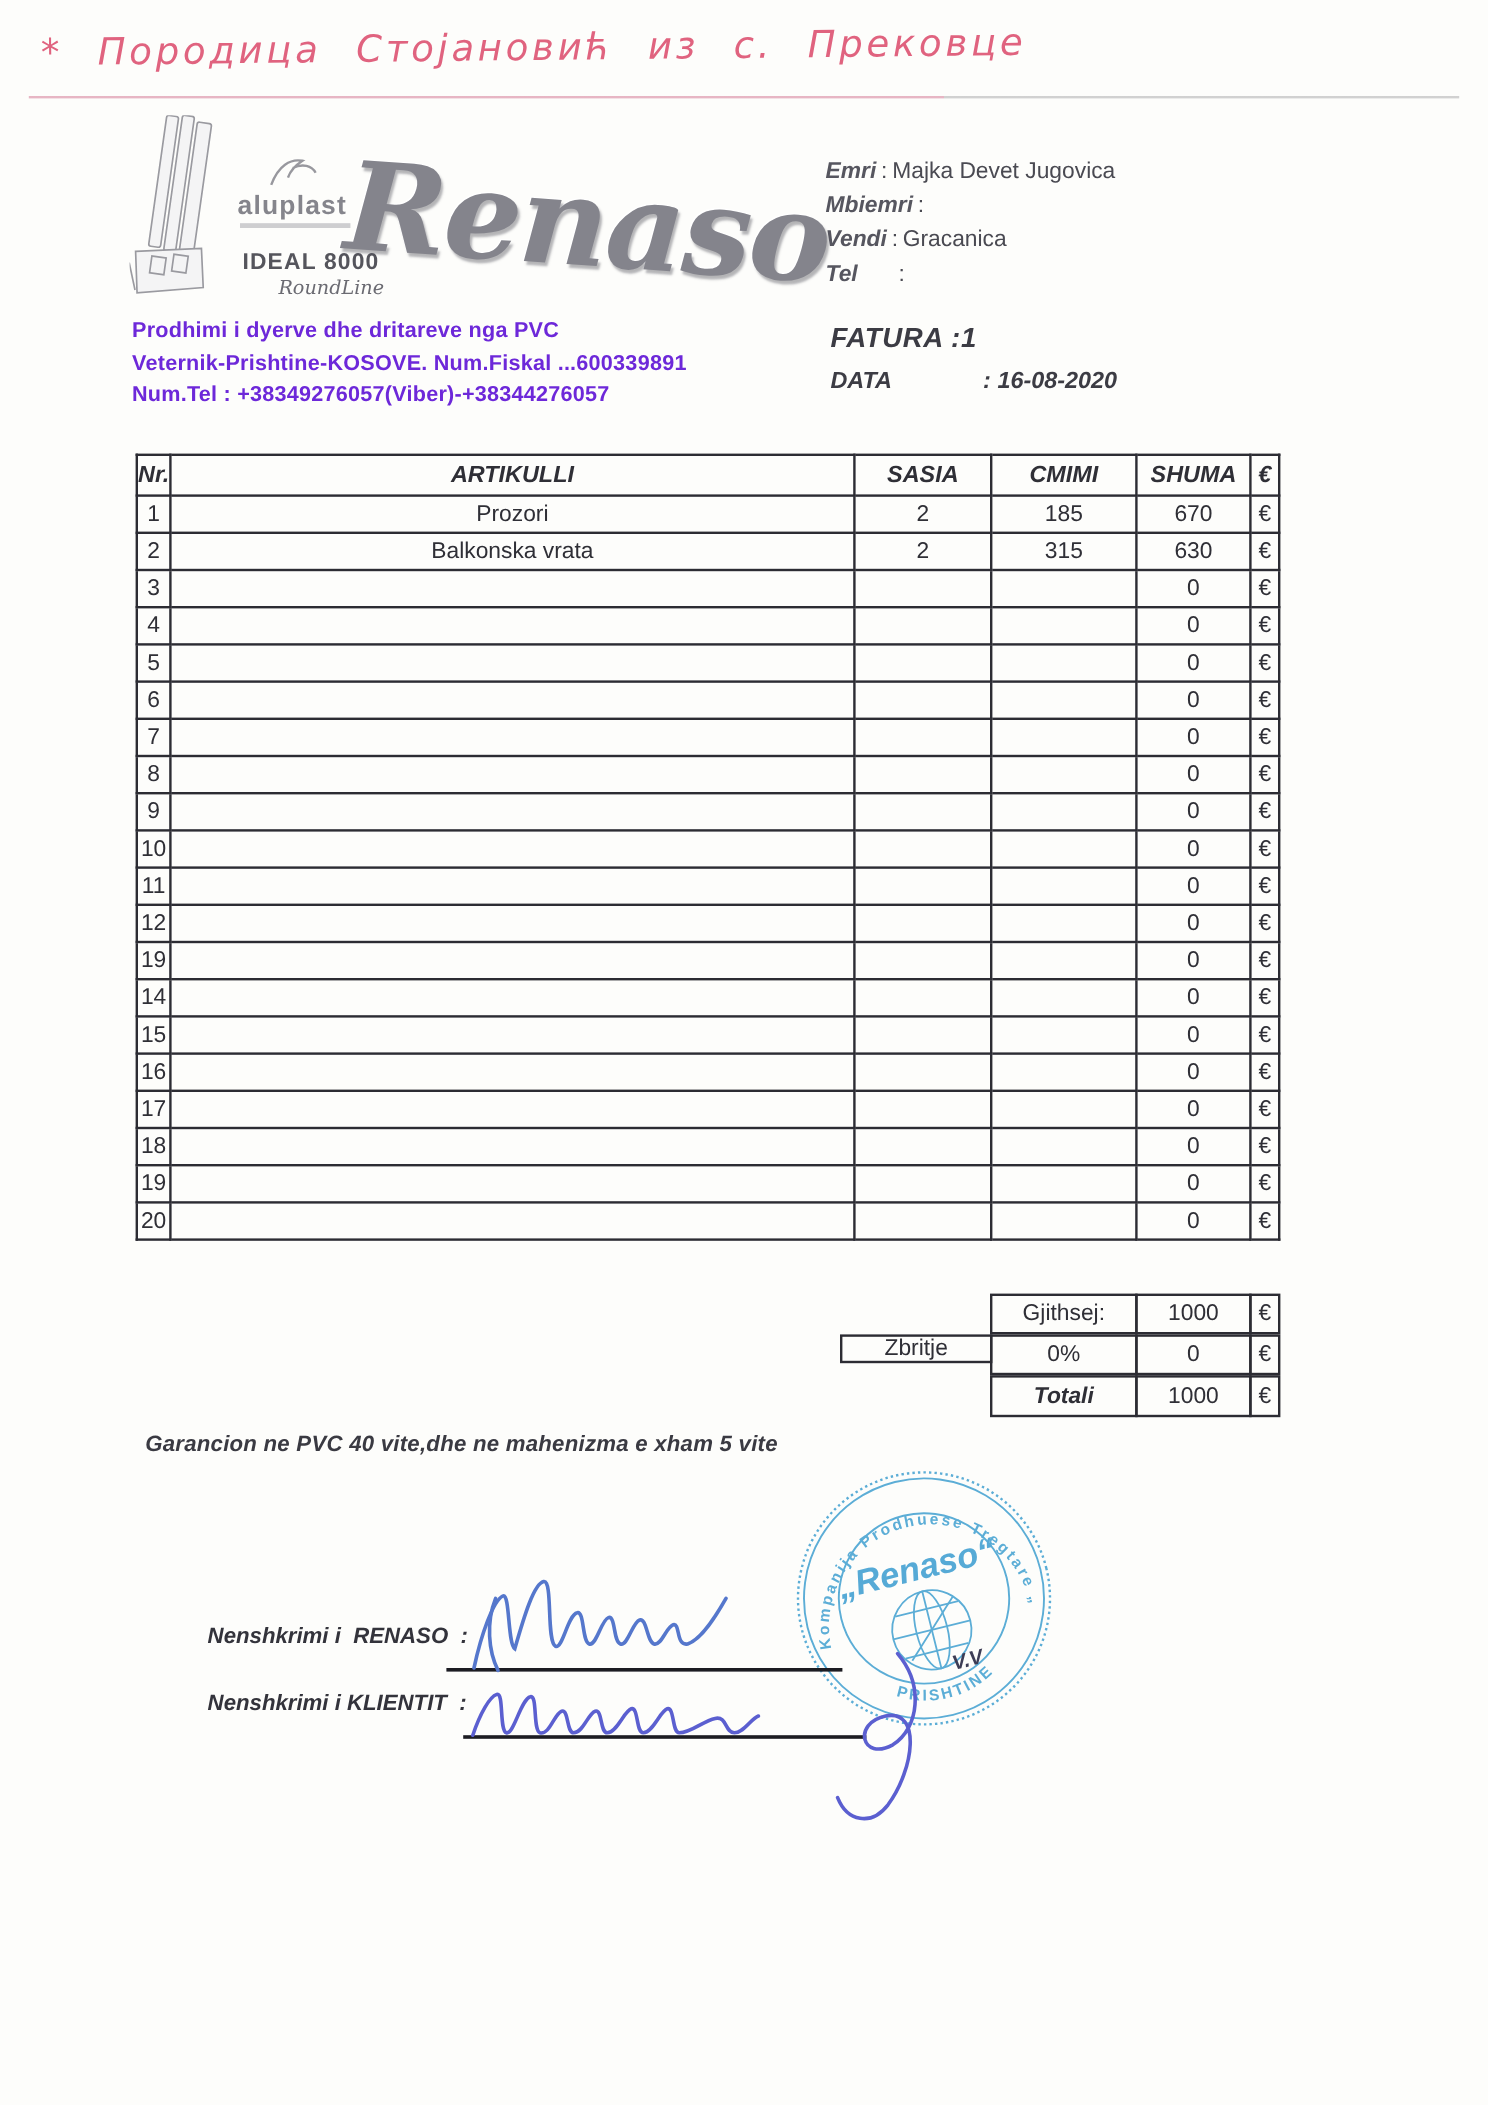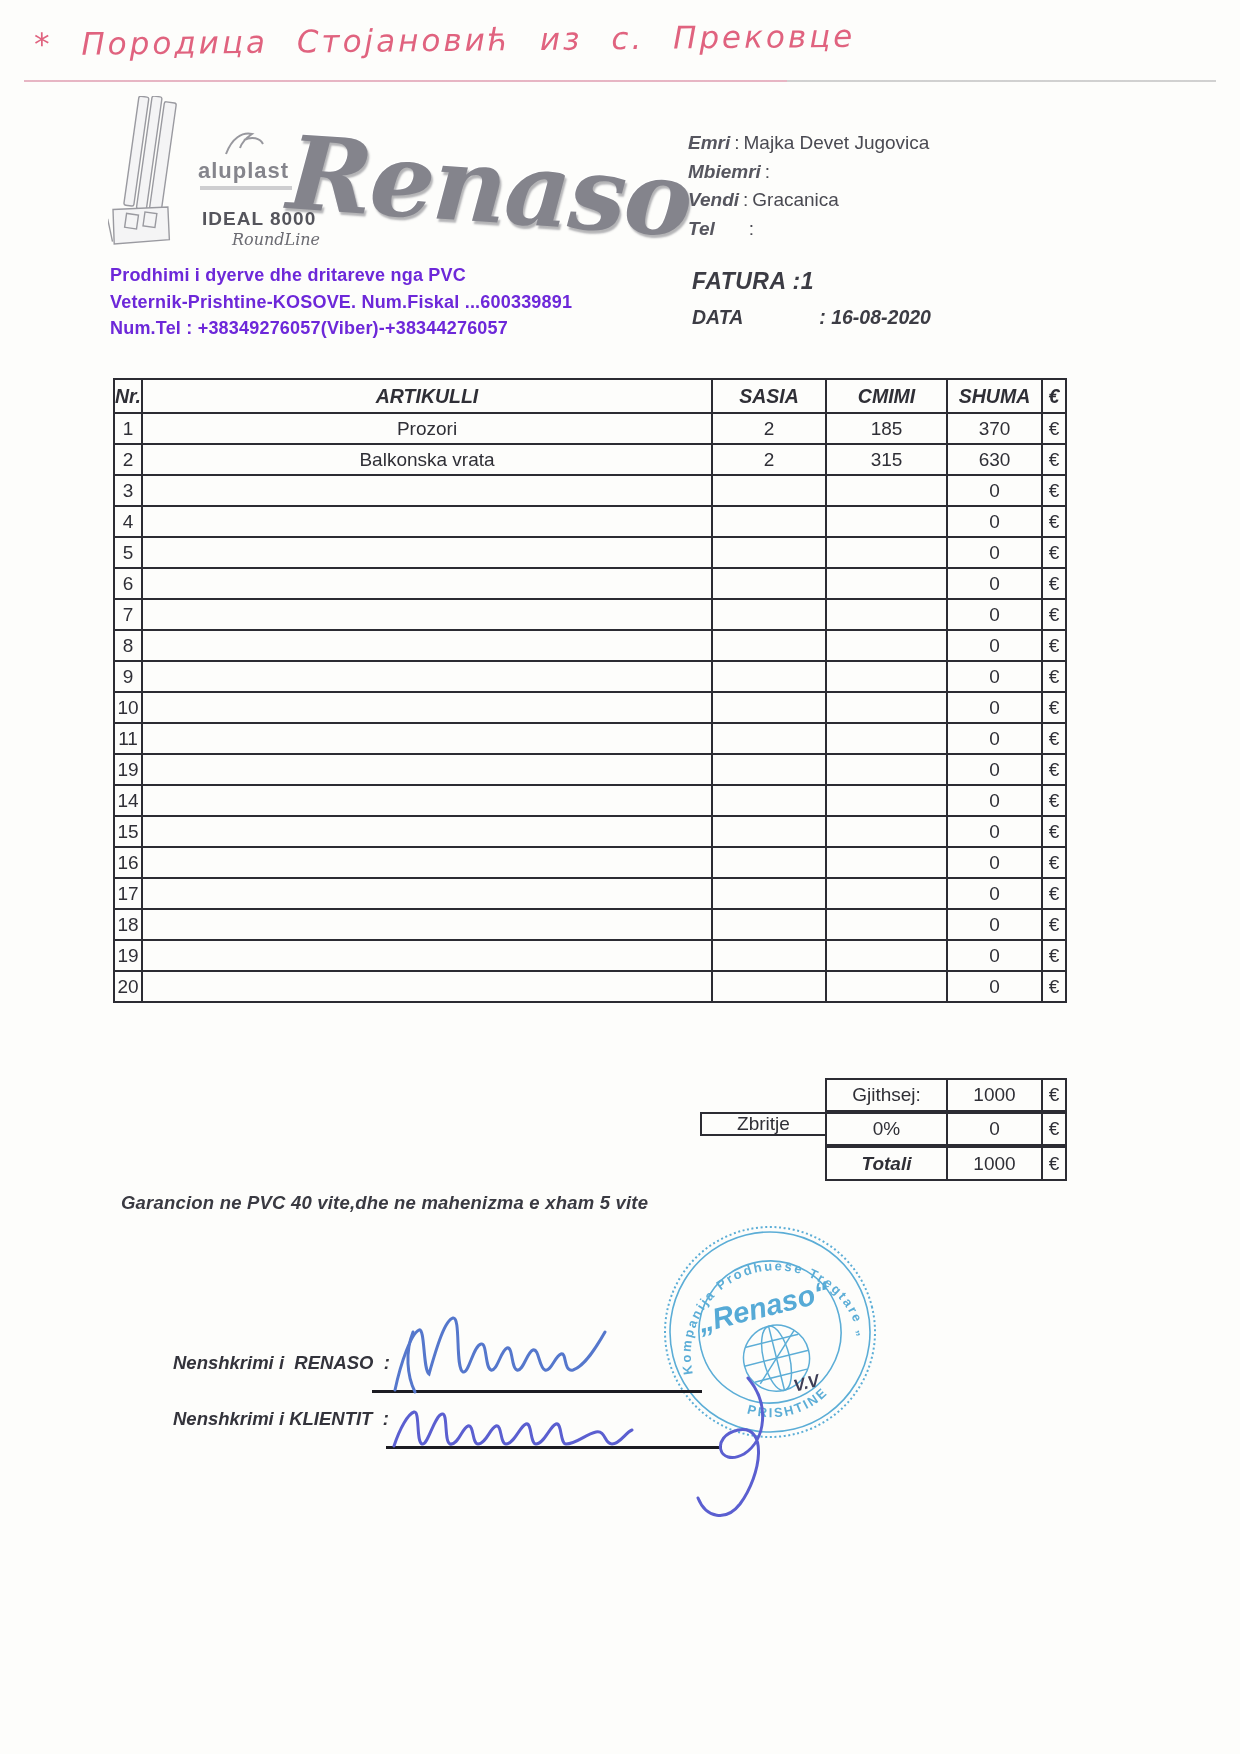--- a/index.html
+++ b/index.html
@@ -139,21 +139,21 @@
         <th>SHUMA</th>
         <th>€</th>
       </tr>
     </thead>
     <tbody>
         <tr>
           <td>1</td>
           <td>Prozori</td>
           <td>2</td>
           <td>185</td>
-          <td>370</td>
+          <td>670</td>
           <td>€</td>
         </tr>
         <tr>
           <td>2</td>
           <td>Balkonska vrata</td>
           <td>2</td>
           <td>315</td>
           <td>630</td>
           <td>€</td>
         </tr>
@@ -216,20 +216,28 @@
         <tr>
           <td>10</td>
           <td></td>
           <td></td>
           <td></td>
           <td>0</td>
           <td>€</td>
         </tr>
         <tr>
           <td>11</td>
+          <td></td>
+          <td></td>
+          <td></td>
+          <td>0</td>
+          <td>€</td>
+        </tr>
+        <tr>
+          <td>12</td>
           <td></td>
           <td></td>
           <td></td>
           <td>0</td>
           <td>€</td>
         </tr>
         <tr>
           <td>19</td>
           <td></td>
           <td></td>

